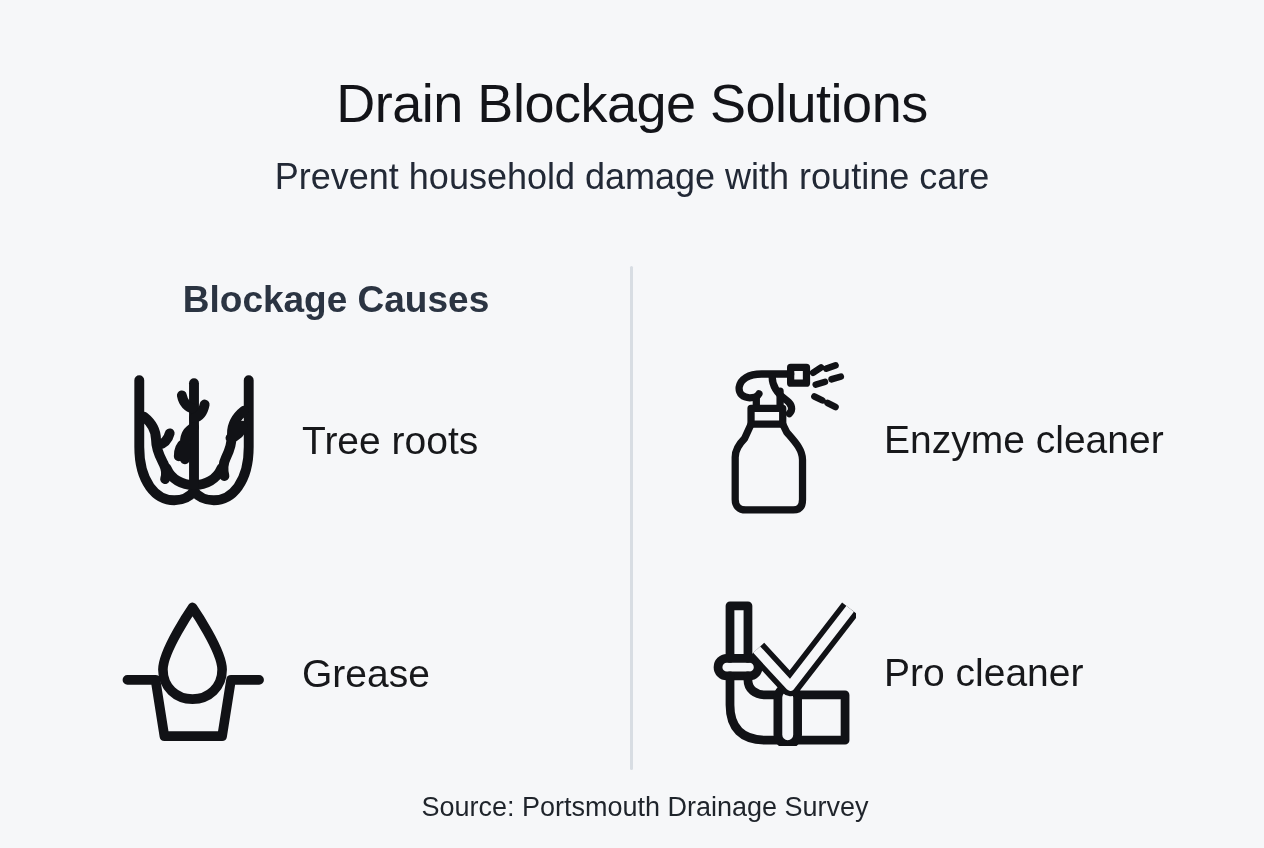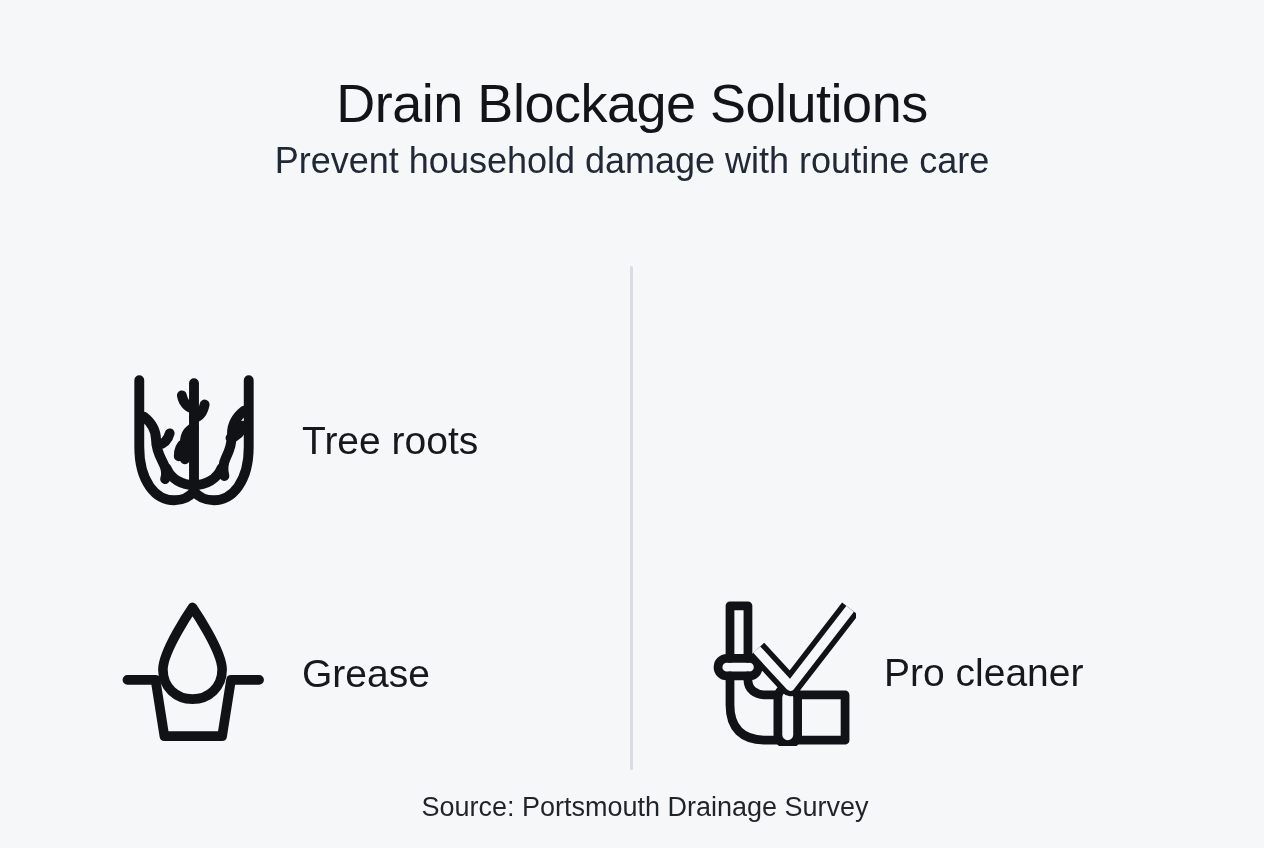--- a/index.html
+++ b/index.html
@@ -12,21 +12,21 @@
   }
   .stage { position:absolute; inset:0; }
 
   .title {
     position:absolute; top:70px; left:0; width:100%;
     text-align:center; font-size:54px; font-weight:400;
     letter-spacing:-0.5px; line-height:1.25;
     color:var(--title, #131419);
   }
   .subtitle {
-    position:absolute; top:138px; left:0; width:100%;
+    position:absolute; top:154px; left:0; width:100%;
     text-align:center; font-size:36px; font-weight:400;
     line-height:1.25; color:var(--subtitle, #222936);
   }
 
   .col-header {
     position:absolute; top:277px; width:632px;
     text-align:center; font-size:37px; font-weight:700;
     line-height:1.25; color:var(--heading, #2b3442);
   }
   .col-header.left  { left:20px; }
@@ -66,20 +66,21 @@
   svg .squarecap { stroke-linecap:butt; }
 </style>
 </head>
 <body>
 
 <div class="stage">
 
   <div class="title">Drain Blockage Solutions</div>
   <div class="subtitle">Prevent household damage with routine care</div>
 
+  <div class="col-header left">Blockage Causes</div>
 
   <div class="divider"></div>
 
   <div class="row" id="row-tree">
     <span class="icon">
       <svg viewBox="0 0 100 100">
         <path class="stroke" stroke-width="6.5" d="M14 10 V54 C14 77 25 89 37 89 C43 89 47 87 50 83 C53 87 57 89 63 89 C75 89 86 77 86 54 V10"></path>
         <path class="stroke" stroke-width="6.5" d="M32 68 C35 75 42 79 50 79 C58 79 65 75 68 68"></path>
         <path class="stroke" stroke-width="6.5" d="M50 12 V79"></path>
         <path class="stroke" stroke-width="6.5" d="M50 29 C46 28 43 25 42 20"></path>
@@ -95,20 +96,34 @@
   <div class="row" id="row-grease">
     <span class="icon">
       <svg viewBox="0 0 100 100">
         <path class="stroke" stroke-width="6.5" d="M49 5 C49 5 29 34 29 47 C29 59 38 67 49 67 C60 67 69 59 69 47 C69 34 49 5 49 5 Z"></path>
         <path class="stroke" stroke-width="6.5" d="M5 54 H24 L30 92 H69 L75 54 H94"></path>
       </svg>
     </span>
     <span class="label">Grease</span>
   </div>
 
+  <div class="row" id="row-spray">
+    <span class="icon">
+      <svg viewBox="0 0 100 118">
+        <path class="stroke" stroke-width="5.5" d="M52 9 L30 9 C20 9 14 13 13 19 C12.5 24 16 27 21 27 C24 27 27 26 28 24"></path>
+        <rect class="stroke" stroke-width="5.5" x="52" y="4" width="12" height="12"></rect>
+        <path class="stroke" stroke-width="5.5" d="M38 11 C38 18 42 24 49 29 C53 32 54 36 51 39"></path>
+        <path class="stroke" stroke-width="5.5" d="M26 27 V35 M44 22 V35"></path>
+        <rect class="stroke" stroke-width="5.5" x="22" y="35" width="24" height="12"></rect>
+        <path class="stroke" stroke-width="5.5" d="M22 47 L17 58 C13 62 10 66 10 72 L10 104 C10 109 13 112 18 112 L54 112 C59 112 61 109 61 104 L61 74 C61 66 55 60 49 53 L46 47"></path>
+        <path class="stroke" stroke-width="5" d="M69 8 L75 4 M79 5 L86 2.5 M71 17 L78 15 M83 13 L90 11 M70 26 L76 29 M80 31 L86 34"></path>
+      </svg>
+    </span>
+    <span class="label">Enzyme cleaner</span>
+  </div>
 
   <div class="row" id="row-pipe">
     <span class="icon">
       <svg viewBox="0 0 100 100">
         <path class="stroke" stroke-width="6" d="M13.7 40 V4 H26 V40"></path>
         <rect class="stroke" stroke-width="6" x="5.5" y="40" width="27.5" height="12" rx="6"></rect>
         <path class="stroke" stroke-width="6" d="M13.7 52 V72 C13.7 88 22 96 38 96 H46.5"></path>
         <path class="stroke" stroke-width="6" d="M26 52 V55 C26 61 31 65 38 65 H46.5"></path>
         <rect class="stroke" stroke-width="6" x="46.5" y="60" width="13.5" height="39" rx="6.7"></rect>
         <path class="stroke" stroke-width="6" d="M60 65 H92.5 V96 H60"></path>

